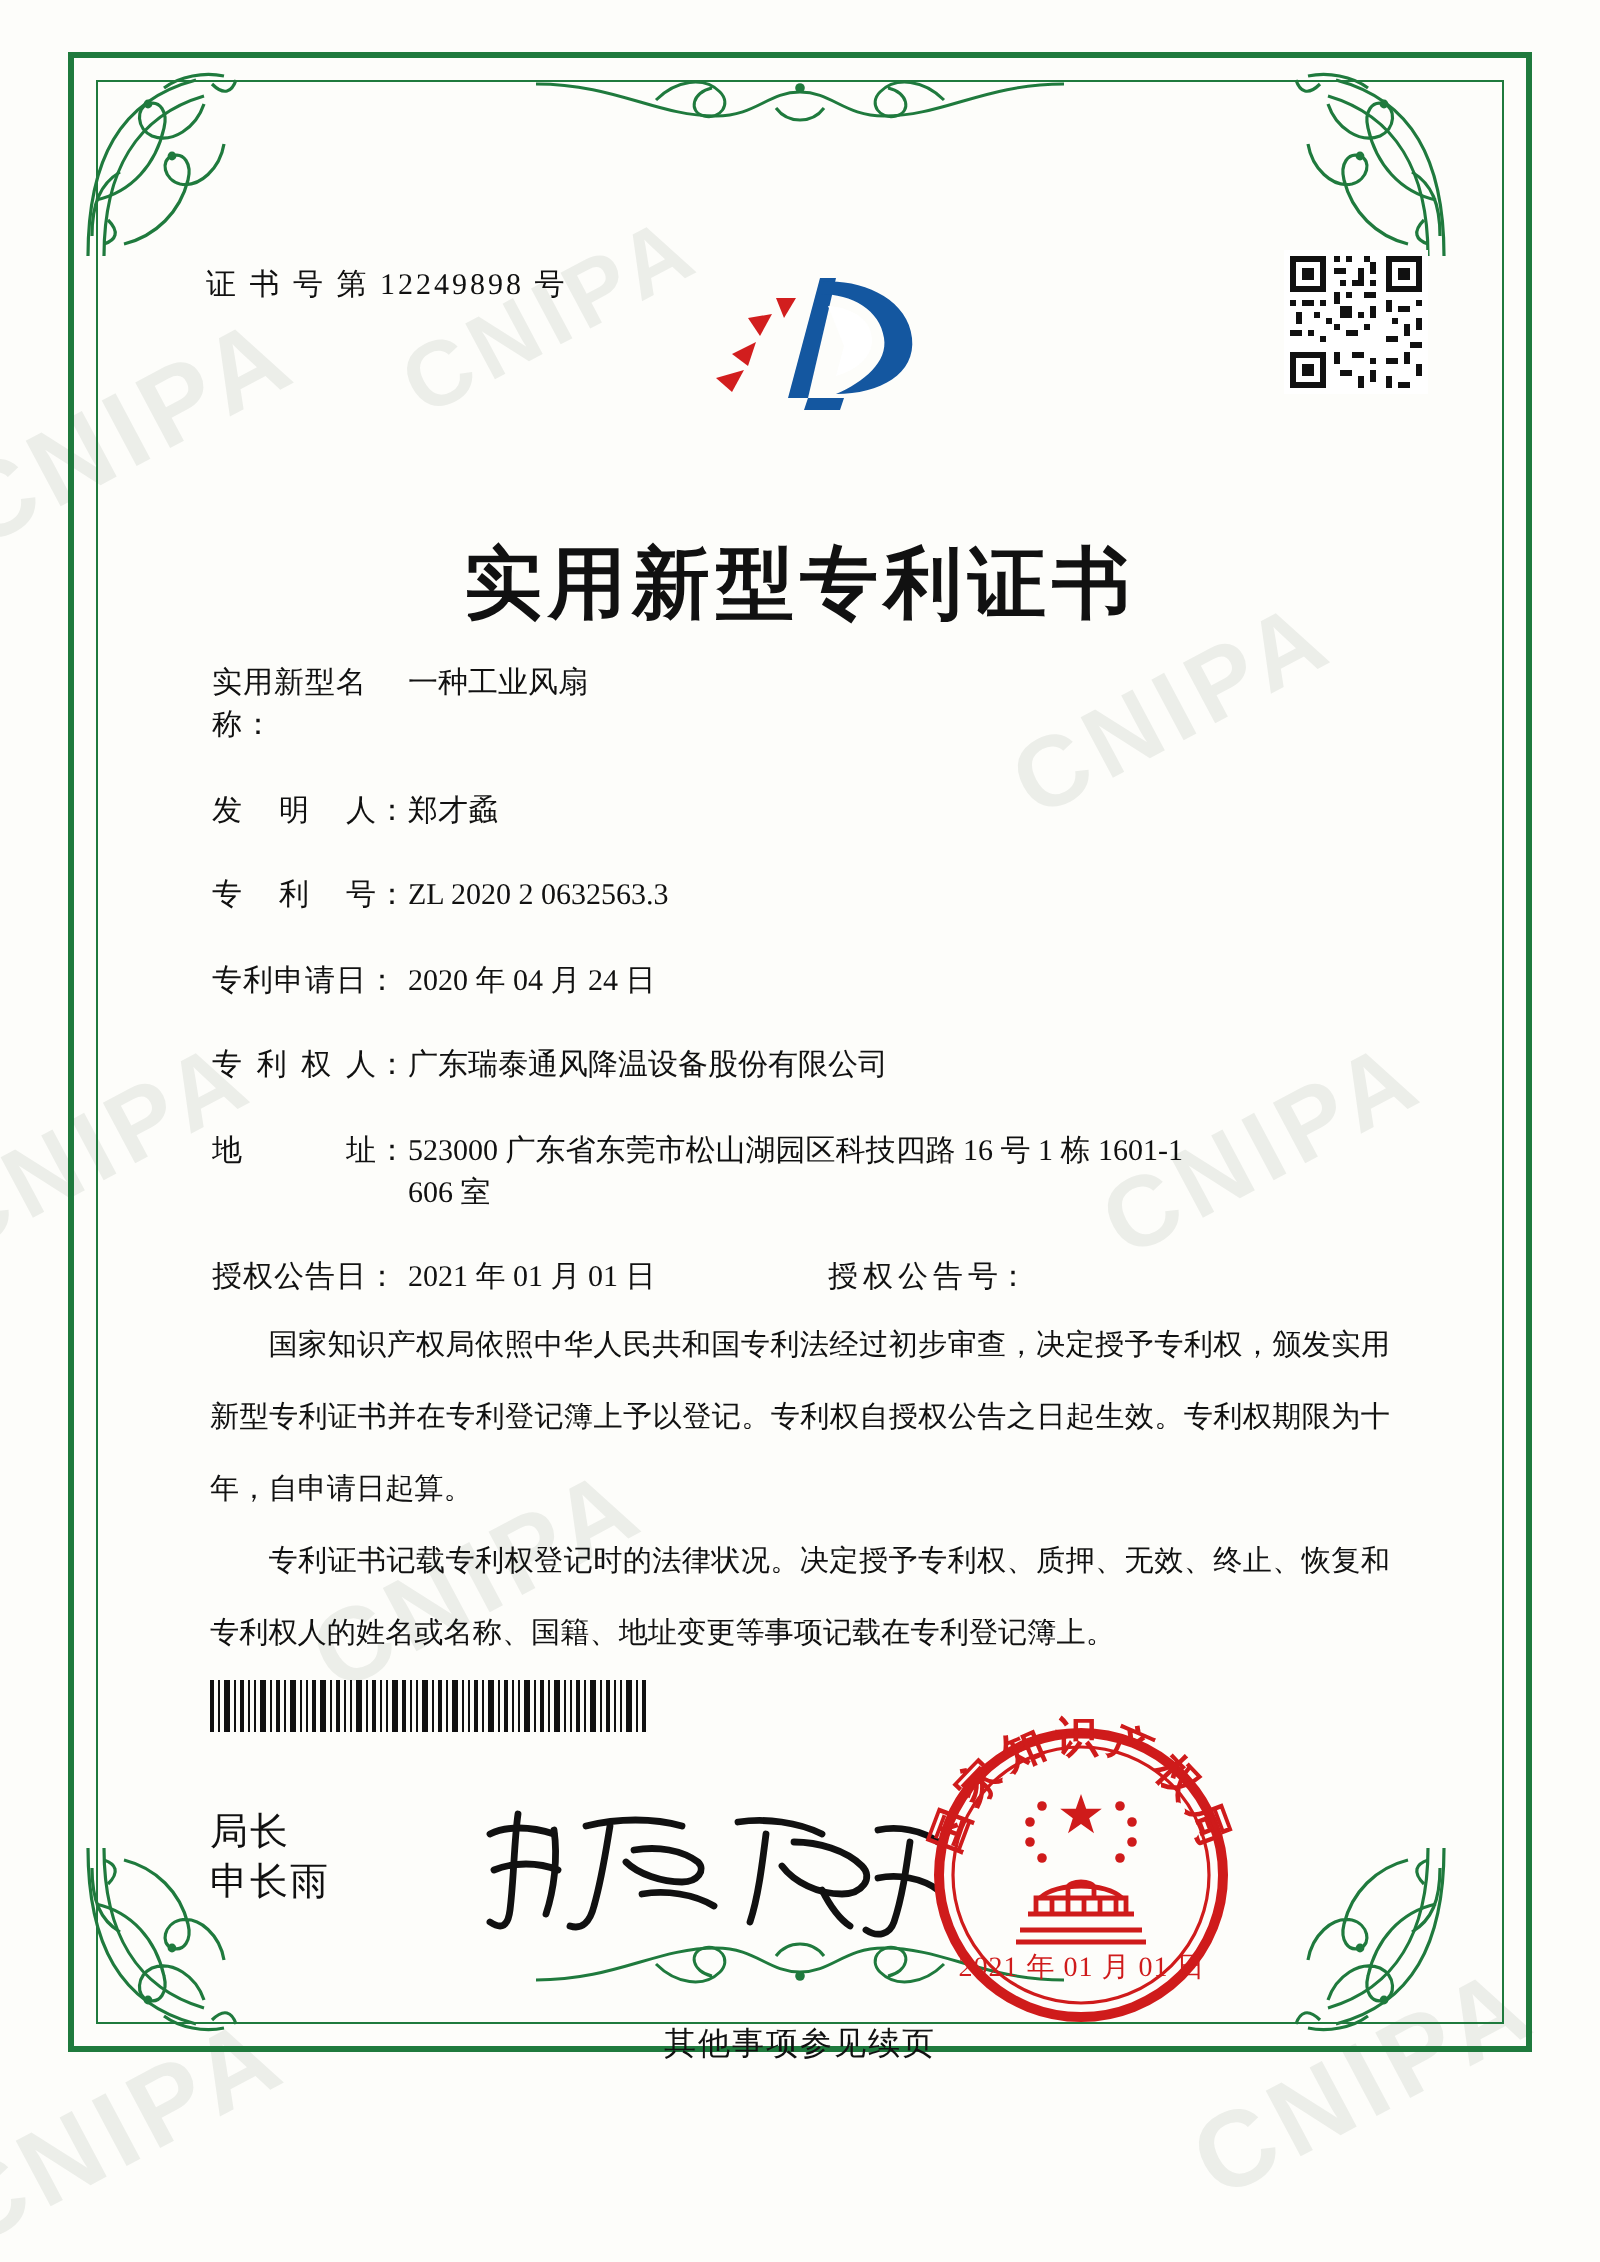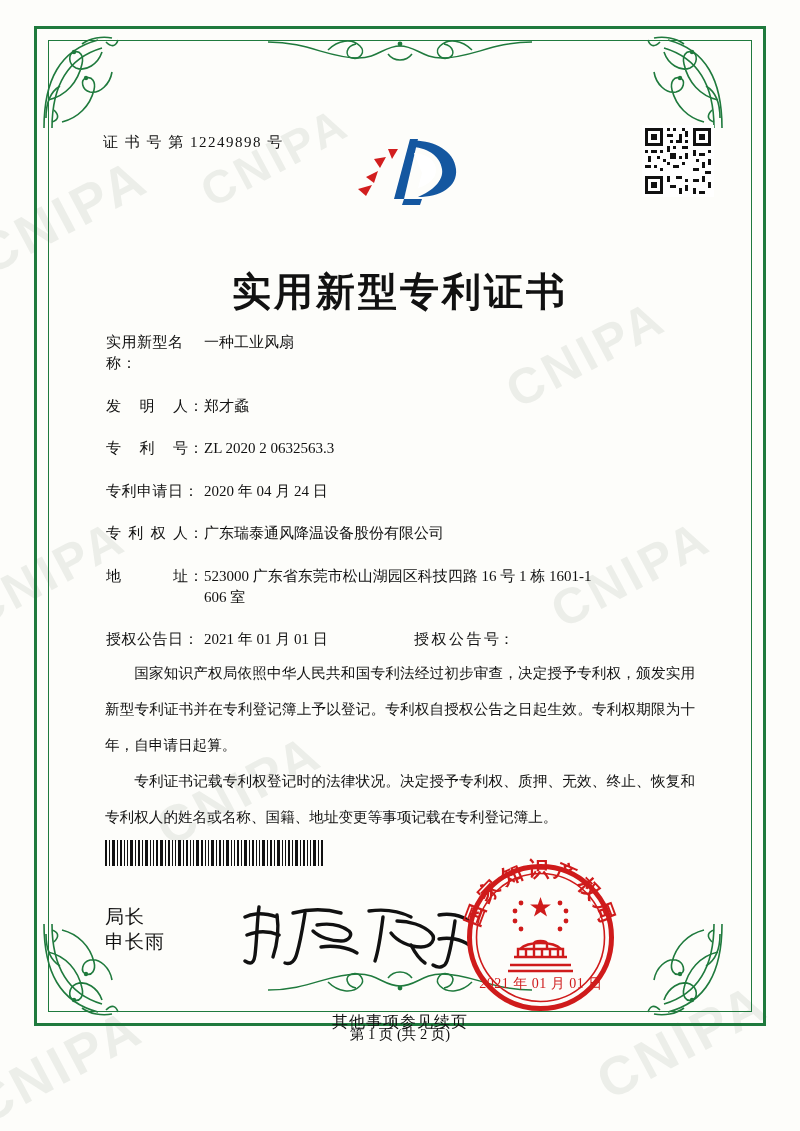--- a/index.html
+++ b/index.html
@@ -652,18 +652,17 @@
           <circle cx="73" cy="84" r="2.4"></circle>
           <circle cx="112" cy="58" r="2.4"></circle>
           <circle cx="118" cy="66" r="2.4"></circle>
           <circle cx="118" cy="76" r="2.4"></circle>
           <circle cx="112" cy="84" r="2.4"></circle>
         </g>
       </svg>
     </div>
     <div class="seal-date">2021 年 01 月 01 日</div>
 
-    <div class="page-num">第 1 页 (共 2 页)</div>
 
   </div>
 </div>
 
 <div class="footer-note">其他事项参见续页</div>
 
 </body></html>

